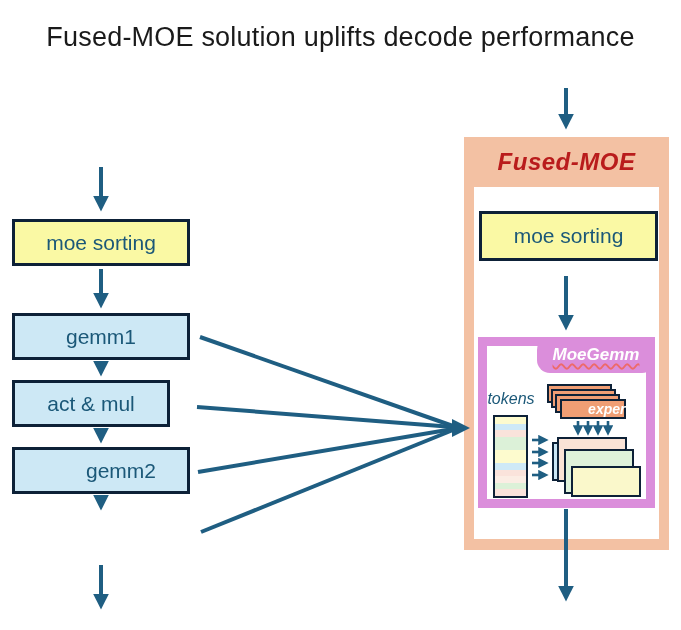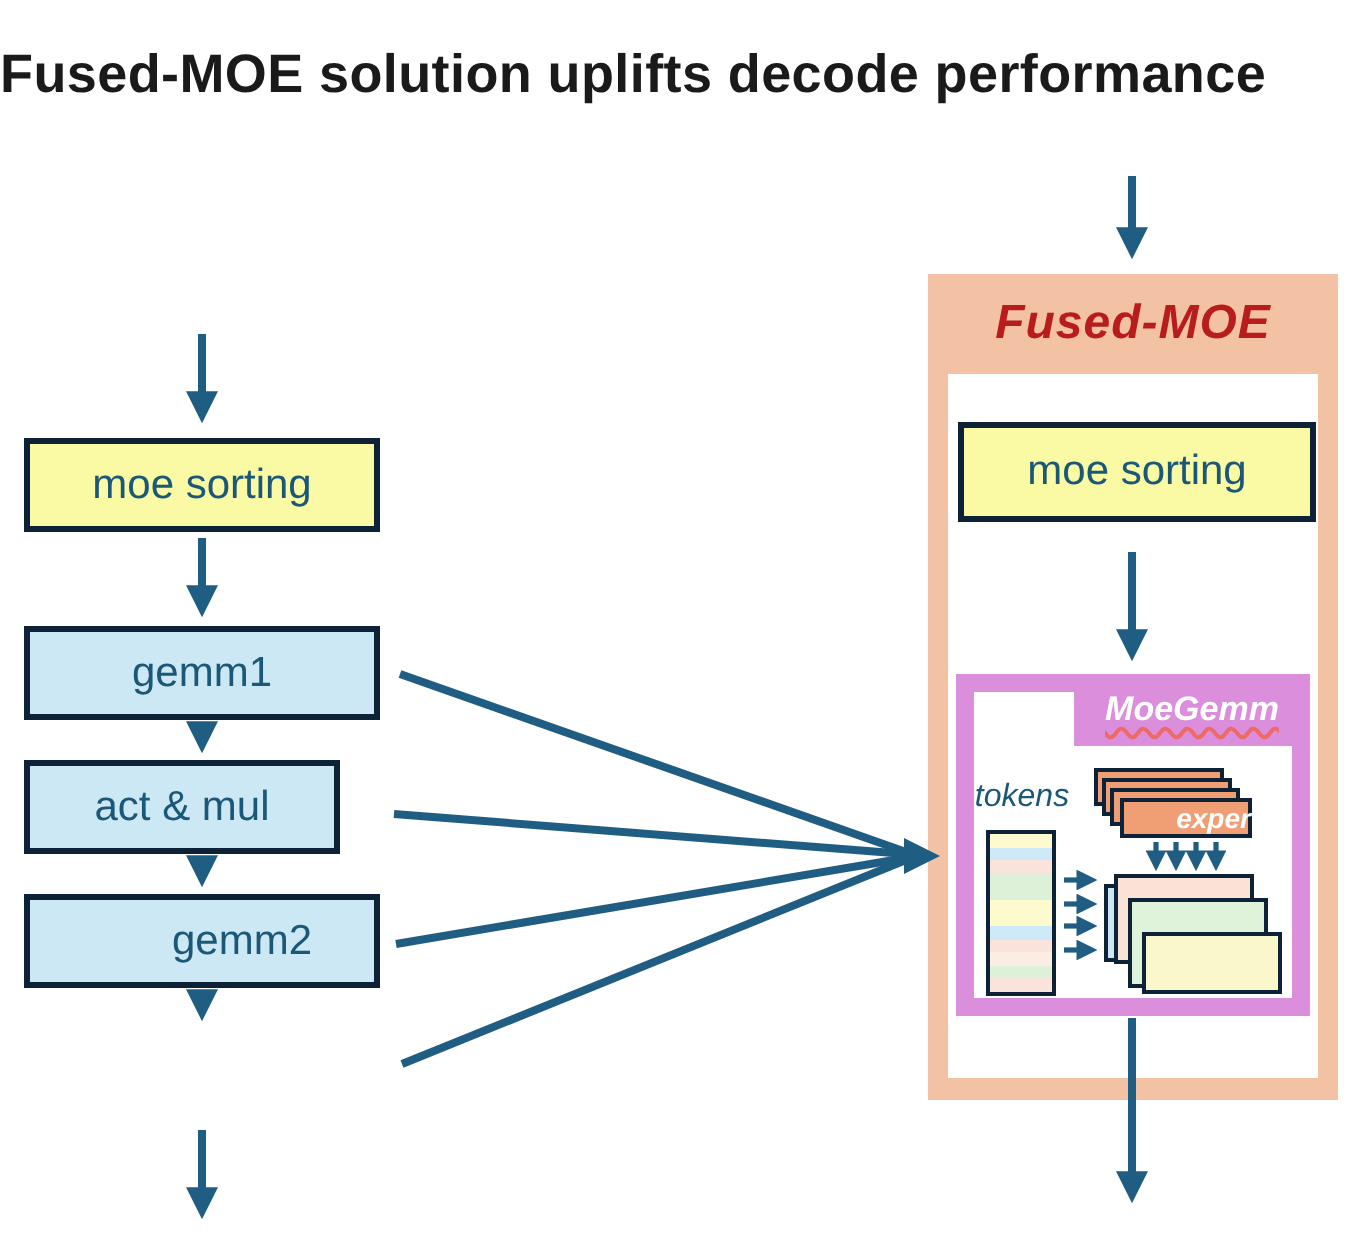--- a/index.html
+++ b/index.html
@@ -5,22 +5,22 @@
   :root{
     --arrow:#1F5E82; --border:#0D2137; --box-text:#1B5878;
     --yellow:#FAF9A4; --blue:#CDE8F5; --peach:#F3C1A3; --pink:#DB8EDB;
     --orange:#F09E74; --underline:#ED6A6A; --title:#1A1A1A;
   }
   html,body{margin:0;padding:0;background:#ffffff;}
   body{font-family:"Liberation Sans",sans-serif;}
   #stage{position:relative;width:681px;height:630px;background:#ffffff;overflow:hidden;}
 
   .page-title{
-    position:absolute;left:0;top:22px;width:681px;
-    font-size:27px;font-weight:700;letter-spacing:0.2px;color:var(--title);
+    position:absolute;left:0;top:22px;width:681px;text-align:center;
+    font-size:27px;font-weight:400;letter-spacing:0.2px;color:var(--title);
   }
 
   .flow-box{
     position:absolute;box-sizing:border-box;border:3px solid var(--border);
     display:flex;align-items:center;justify-content:center;
     font-size:21px;color:var(--box-text);background:var(--blue);
   }
   .flow-box.yellow{background:var(--yellow);}
 
   
@@ -45,21 +45,21 @@
   }
   .rb-sorting{left:479px;top:211px;width:179px;height:50px;}
 
   
   .moegemm-frame{
     position:absolute;left:478px;top:337px;width:177px;height:171px;
     box-sizing:border-box;border:9px solid var(--pink);background:#ffffff;
   }
   .moegemm-header{
     position:absolute;left:537px;top:337px;width:118px;height:36px;background:var(--pink);
-    display:flex;align-items:center;justify-content:center;
+    display:flex;align-items:center;justify-content:center;border-radius:13px;
   }
   .moegemm-title{
     color:#ffffff;font-size:17px;font-weight:bold;font-style:italic;
     text-decoration:underline wavy var(--underline);
     text-decoration-thickness:2px;text-underline-offset:3px;
   }
   .tokens-label{
     position:absolute;left:484px;top:390px;width:54px;text-align:center;
     font-size:16px;font-style:italic;color:var(--box-text);
   }

